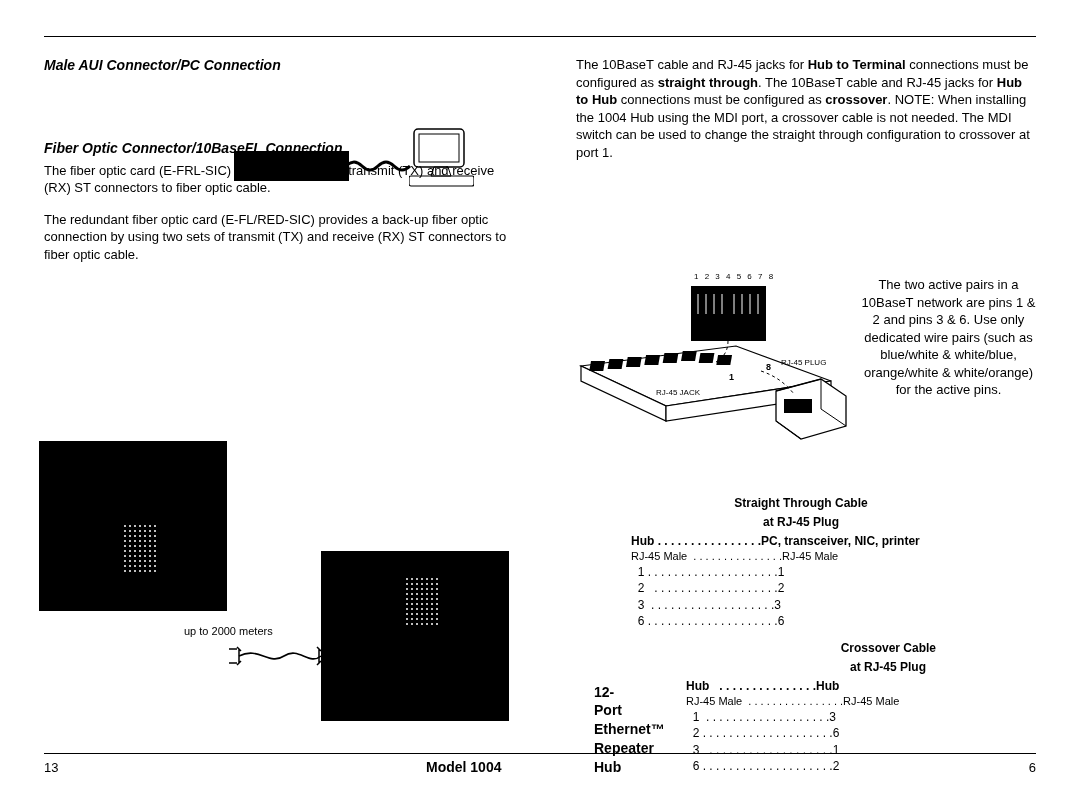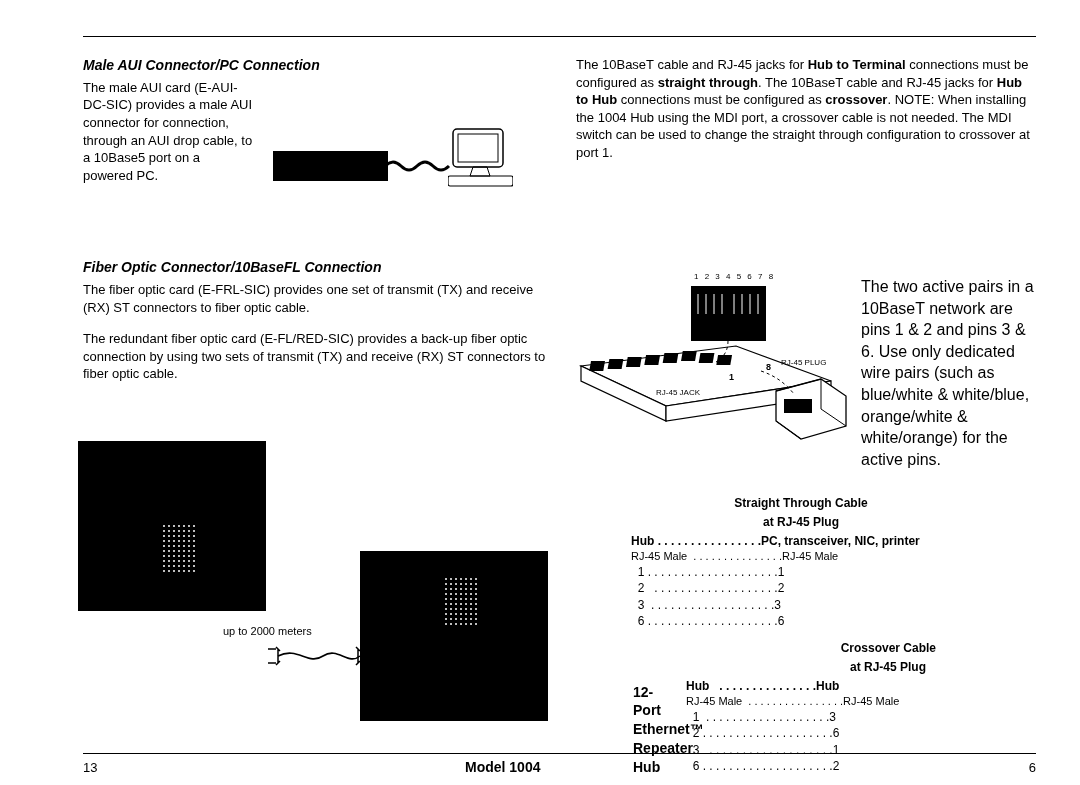--- a/index.html
+++ b/index.html
@@ -12,21 +12,20 @@
     position: relative;
     font-size: 13px;
     line-height: 1.35;
   }
   .page {
     position: absolute;
     top: 8px;
     left: 44px;
     right: 44px;
     bottom: 8px;
-    margin-left: 39px;
   }
   .hr-top {
     position: absolute;
     top: 28px;
     left: 0; right: 0;
     border-top: 1px solid #000;
   }
   .hr-bottom {
     position: absolute;
     bottom: 23px;
@@ -153,21 +152,22 @@
     top: 220px;
     left: 0;
     width: 460px;
     height: 200px;
   }
   .rj-text {
     position: absolute;
     right: 0;
     top: 0;
     width: 175px;
-    font-size: 16px;
+    font-size: 13px;
+    text-align: center;
   }
   .rj-label {
     font-size: 8px;
     position: absolute;
   }
   .pin-nums {
     position: absolute;
     font-size: 8px;
     letter-spacing: 2px;
   }
@@ -197,21 +197,20 @@
   .tables .gap { height: 12px; }
 </style>
 </head>
 <body>
 
 <div class="page">
   <div class="hr-top"></div>
 
   <div class="col-left">
     <div class="h-ital">Male AUI Connector/PC Connection</div>
-    <div class="para narrow-para">The male AUI card (E-AUI-DC-SIC) provides a male AUI connector for connection, through an AUI drop cable, to a 10Base5 port on a powered PC.</div>
 
     <div class="pc-illus">
       <div class="pc-box"></div>
       <svg class="cable-squiggle" viewBox="0 0 70 20">
         <path d="M0 10 Q8 2 16 10 T32 10 T48 10 T64 10" stroke="#000" stroke-width="3" fill="none"></path>
       </svg>
       <svg class="monitor" viewBox="0 0 65 62">
         <rect x="5" y="3" width="50" height="38" rx="4" fill="none" stroke="#000" stroke-width="1.5"></rect>
         <rect x="10" y="8" width="40" height="28" fill="none" stroke="#000" stroke-width="1"></rect>
         <path d="M25 41 L22 50 L42 50 L39 41 Z" fill="none" stroke="#000" stroke-width="1"></path>

